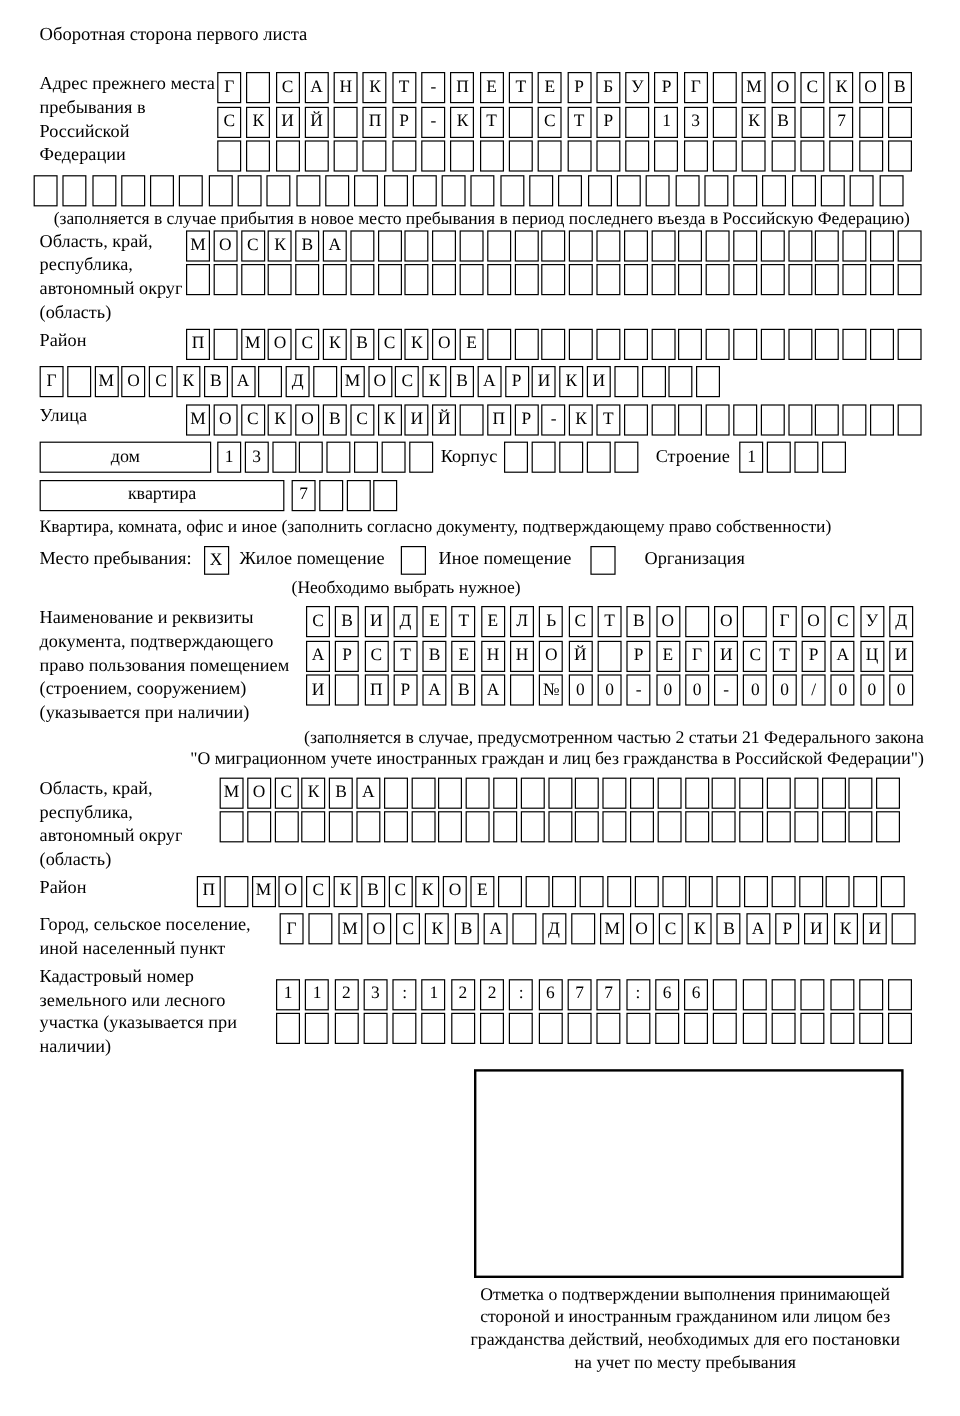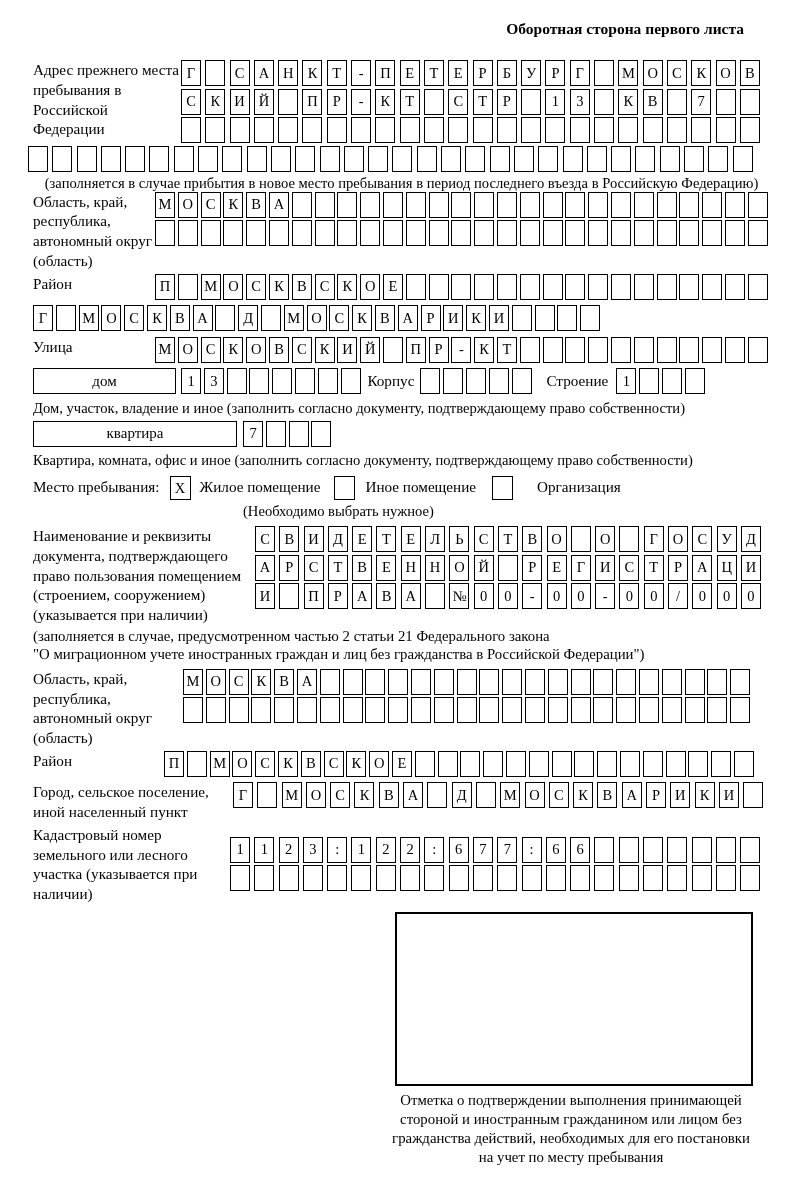--- a/index.html
+++ b/index.html
@@ -2,21 +2,21 @@
 <html><head>
 <meta charset="utf-8">
 <style>
   html,body{margin:0;padding:0;background:#fff;}
   .page{
     width:800px;height:1180px;box-sizing:border-box;position:relative;
     background:#fff;color:#000;
     font-family:"Liberation Serif","DejaVu Serif",serif;
     padding:20px 30px 0 33px;overflow:hidden;
   }
-  .header-note{text-align:right;font-size:15.5px;padding-right:26px;font-weight:bold;}
+  .header-note{font-size:15.5px;padding-right:26px;}
   .flex{display:flex;align-items:flex-start;}
   .flabel{font-size:15.2px;line-height:1.3;flex:none;}
   .box-row{display:flex;margin-bottom:2.5px;}
   .cell{
     box-sizing:border-box;display:inline-flex;align-items:center;justify-content:center;
     width:20px;height:26px;border:1.8px solid #000;margin-right:2.8px;
     font-size:14.5px;flex:none;background:#fff;
   }
   .p-wide .cell{margin-right:4.3px;}
   .s1{margin-top:22px;}
@@ -35,21 +35,21 @@
   .wb-apt{width:204px;margin-right:6px;}
   .inline-lbl{font-size:15.2px;line-height:26px;flex:none;}
   .caption-left{font-size:14.6px;margin:1px 0 4px 0;}
   .checkbox{
     box-sizing:border-box;display:inline-flex;align-items:center;justify-content:center;
     width:21px;height:24px;border:1.8px solid #000;flex:none;font-size:14.5px;margin-top:1px;
   }
   .stay-row{margin-top:6px;}
   .stay-caption{font-size:14.6px;margin:3px 0 6px 210px;}
   .h3{text-align:center;font-size:16px;font-weight:bold;margin:12px 0 9px 0;}
-  .al-caption{text-align:left;font-size:14.8px;margin-bottom:4px;}
+  .al-caption{text-align:right;font-size:14.8px;margin-bottom:4px;}
   .conf-box{
     box-sizing:border-box;border:2px solid #000;width:358px;height:174px;
     margin:8px 0 5px 362px;background:#fff;
   }
   .conf-caption{width:372px;margin-left:352px;text-align:center;font-size:14.8px;line-height:1.28;}
   .mt6{margin-top:6px;}
 </style>
 </head>
 <body>
 
@@ -358,21 +358,20 @@
         <span class="cell"></span>
       </div>
     <div class="inline-lbl" style="margin:0 8px 0 12px;">Строение</div>
     <div class="box-row">
         <span class="cell">1</span>
         <span class="cell"></span>
         <span class="cell"></span>
         <span class="cell"></span>
       </div>
   </div>
-  <div class="caption-left">Дом, участок, владение и иное (заполнить согласно документу, подтверждающему право собственности)</div>
 
   <div class="flex frow">
     <div class="wide-box wb-apt">
         <span>квартира</span>
       </div>
     <div class="box-row">
         <span class="cell">7</span>
         <span class="cell"></span>
         <span class="cell"></span>
         <span class="cell"></span>

